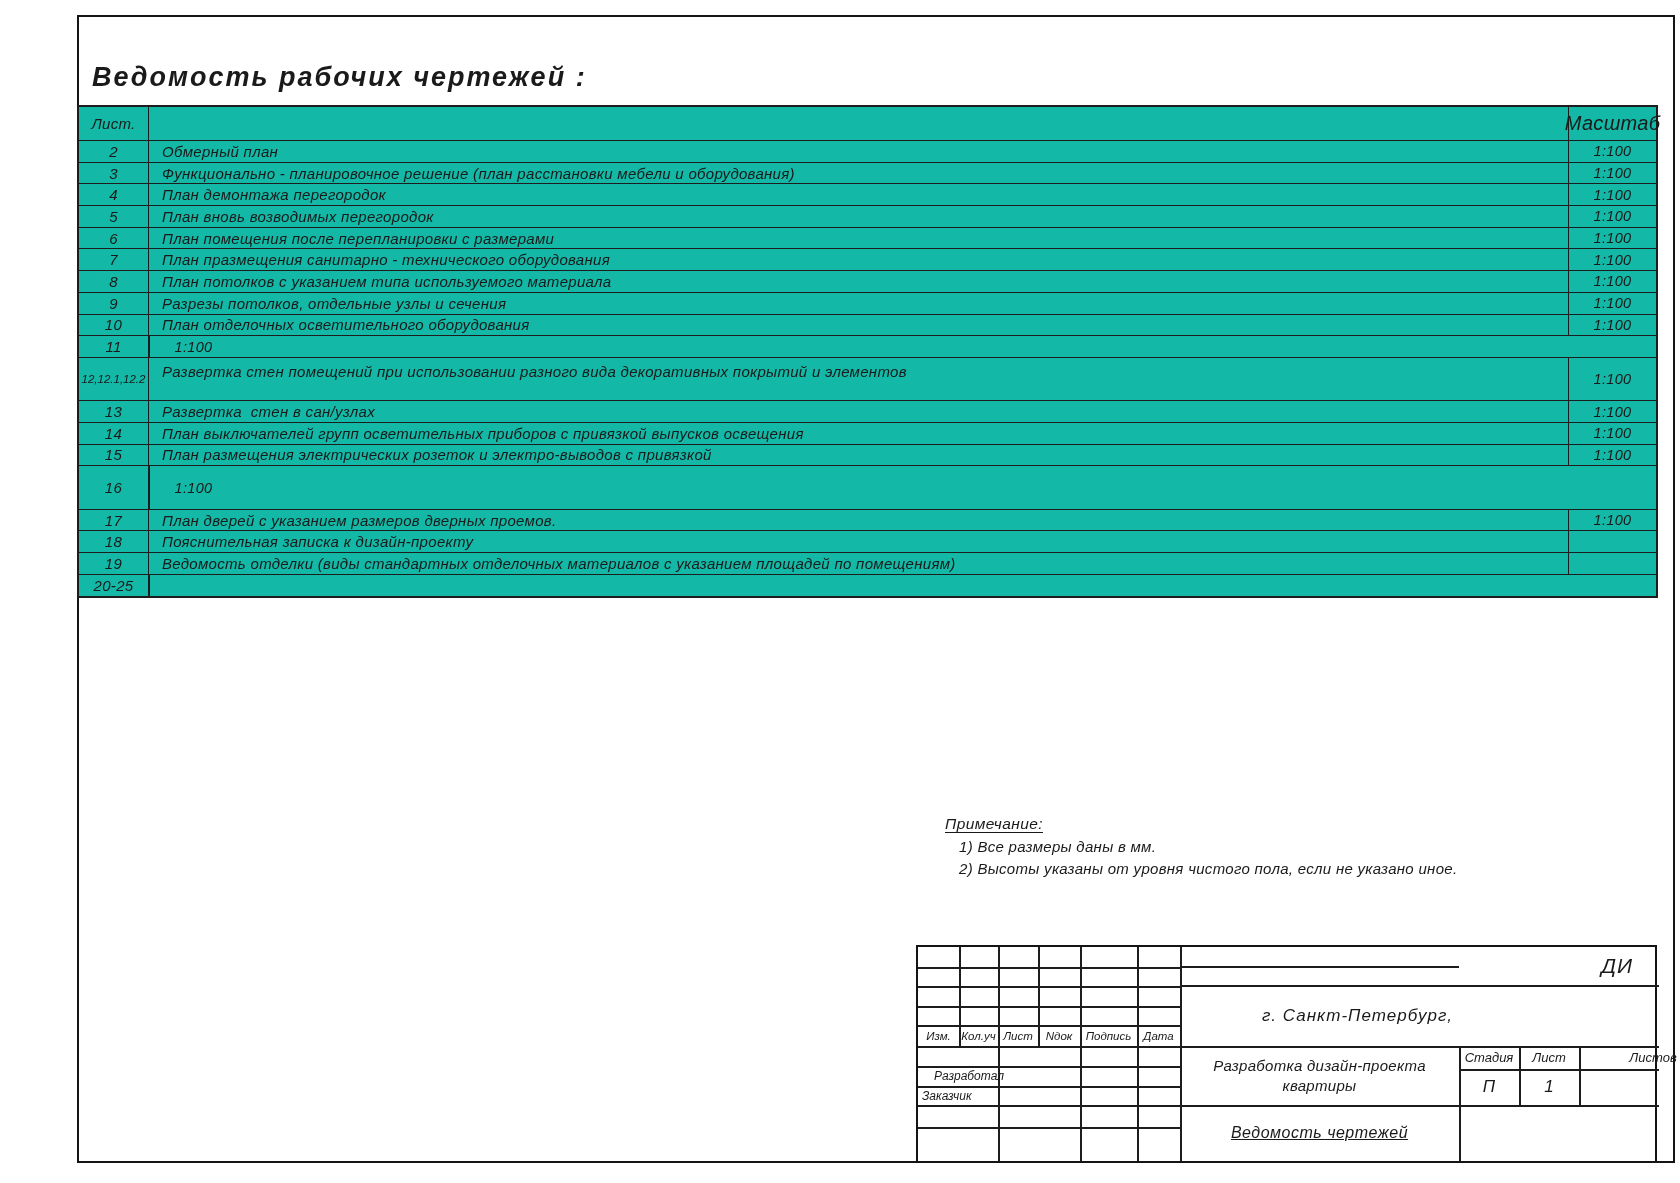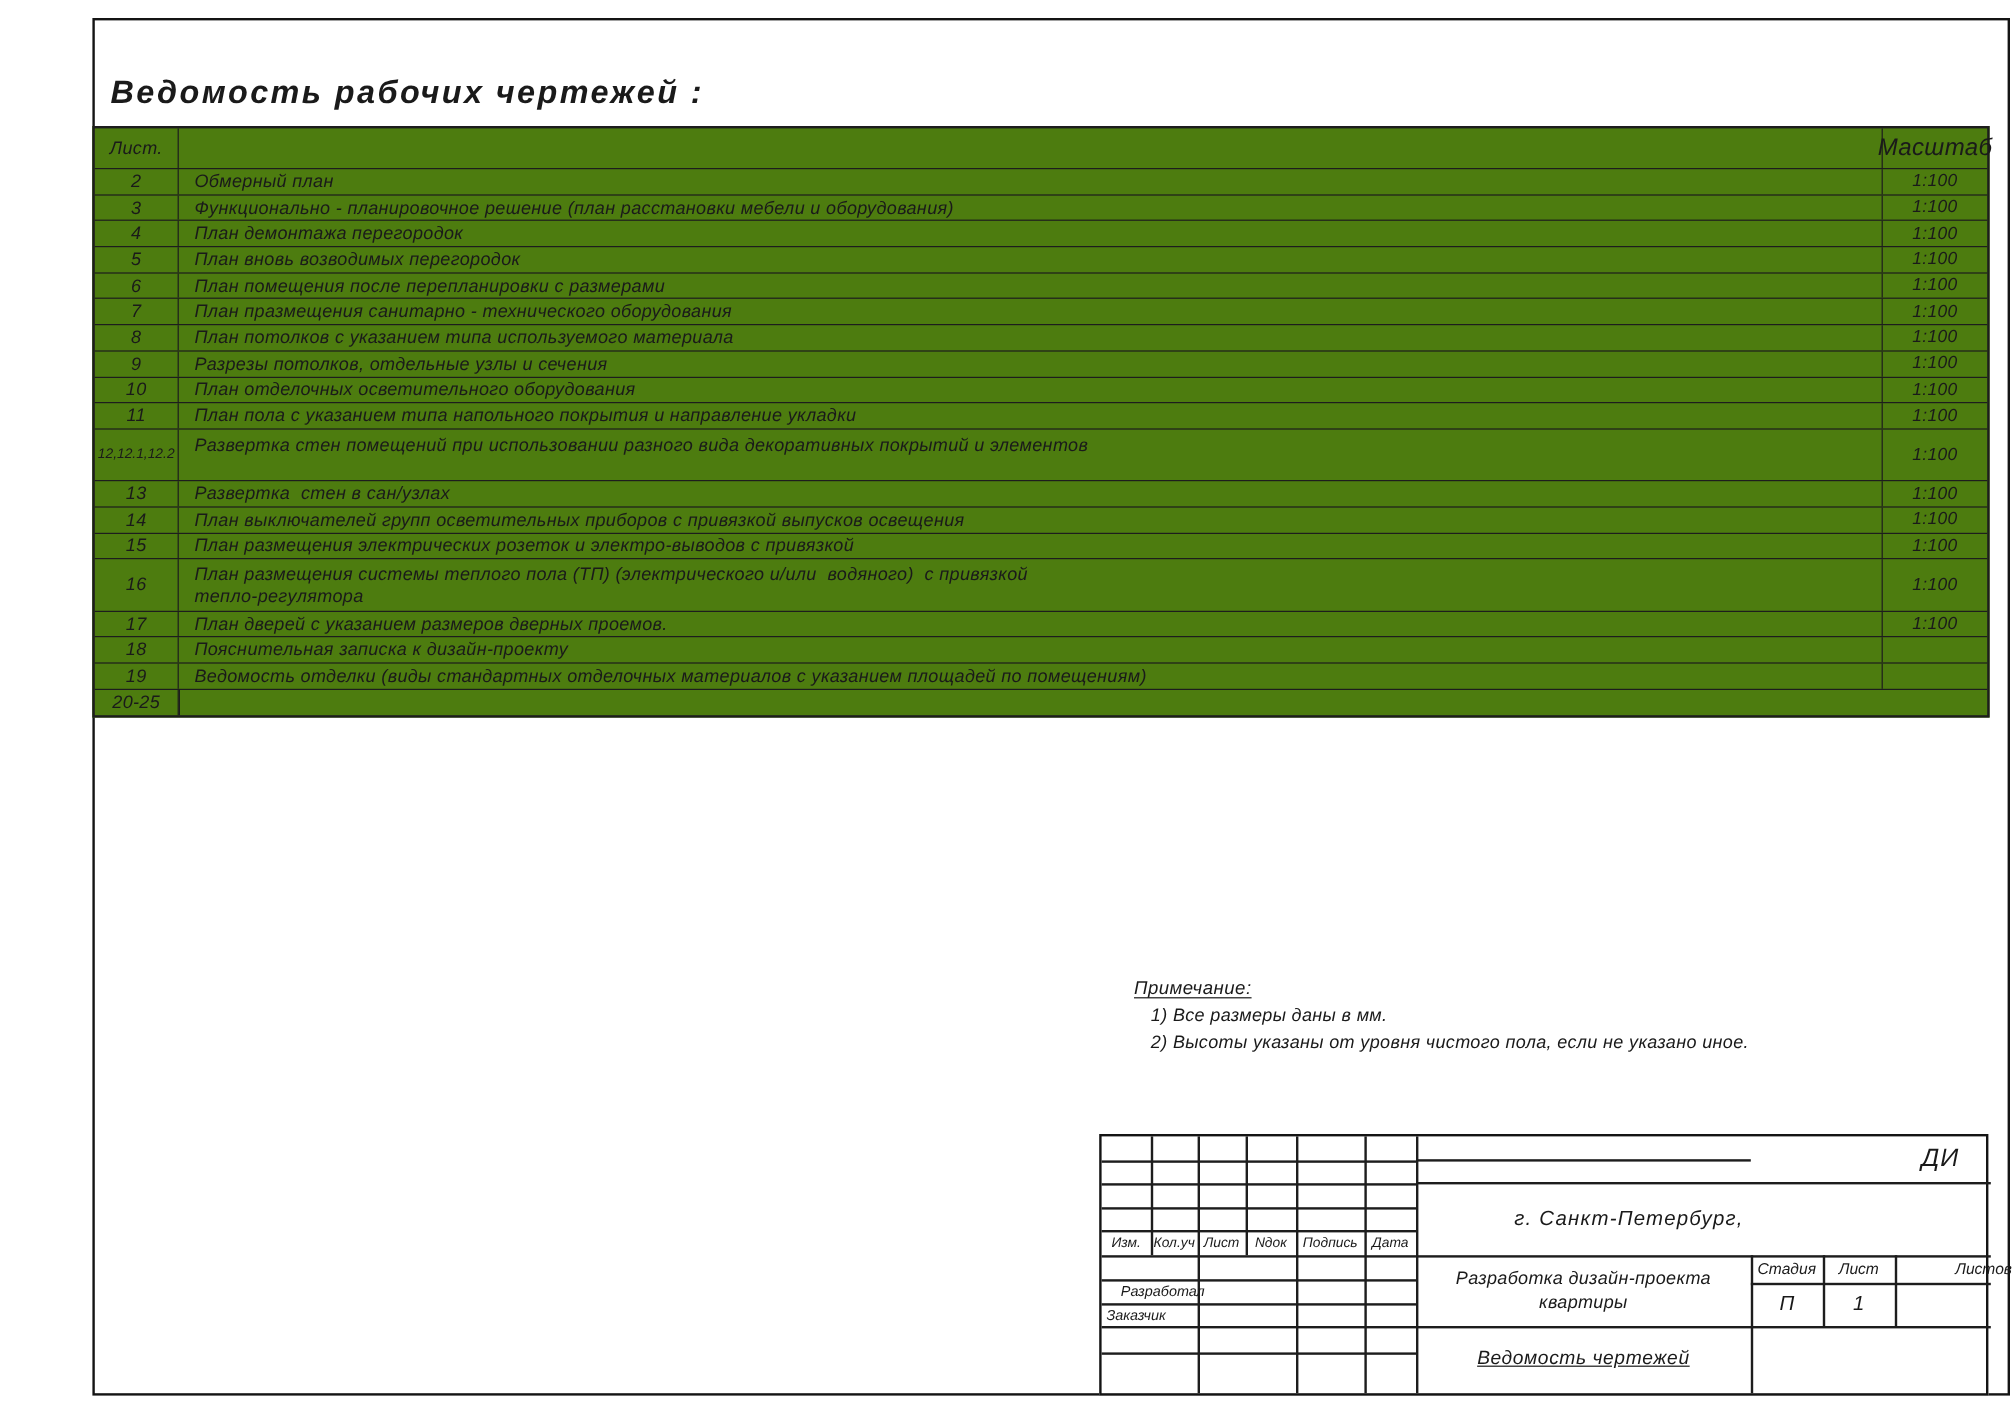--- a/index.html
+++ b/index.html
@@ -6,21 +6,21 @@
   .canvas{
     position:relative;width:1680px;height:1183px;background:#fff;overflow:hidden;
     font-family:"Liberation Sans",sans-serif;font-style:italic;color:#1a1a1a;
   }
   .page-border{position:absolute;left:77px;top:15px;width:1598px;height:1148px;
     border:2.5px solid #141414;box-sizing:border-box;}
   .sheet-title{position:absolute;left:92px;top:62px;font-size:27px;letter-spacing:2px;
     font-weight:bold;white-space:nowrap;}
   
   .vtable{position:absolute;left:77px;top:105px;width:1581px;border:2px solid #1d1d1d;
-    box-sizing:border-box;background:#4d7c0f;}
+    box-sizing:border-box;background:#14b8a6;}
   .trow{display:flex;height:21.7px;border-bottom:1.8px solid #1d1d1d;box-sizing:border-box;}
   .trow.thead{height:34px;}
   .trow.tall{height:43.4px;}
   .trow:last-child{border-bottom:none;}
   .c{display:flex;align-items:center;box-sizing:border-box;font-size:15px;letter-spacing:.3px;}
   .c.num{width:70px;justify-content:center;border-right:1.8px solid #1d1d1d;flex:none;}
   .c.name{flex:1;padding-left:13px;white-space:pre-wrap;line-height:19px;}
   .c.scale{width:88px;justify-content:center;border-left:1.8px solid #1d1d1d;flex:none;font-size:14.5px;}
   .thead .c{font-size:15px;}
   .thead .c.scale{font-size:20px;}
@@ -101,21 +101,20 @@
         <div class="c name">Разрезы потолков, отдельные узлы и сечения</div>
         <div class="c scale">1:100</div>
       </div>
     <div class="trow">
         <div class="c num">10</div>
         <div class="c name">План отделочных осветительного оборудования</div>
         <div class="c scale">1:100</div>
       </div>
     <div class="trow">
         <div class="c num">11</div>
-        <div class="c name">План пола с указанием типа напольного покрытия и направление укладки</div>
         <div class="c scale">1:100</div>
       </div>
     <div class="trow tall r12">
         <div class="c num">12,12.1,12.2</div>
         <div class="c name">Развертка стен помещений при использовании разного вида декоративных покрытий и элементов</div>
         <div class="c scale">1:100</div>
       </div>
     <div class="trow">
         <div class="c num">13</div>
         <div class="c name">Развертка  стен в сан/узлах</div>
@@ -126,22 +125,20 @@
         <div class="c name">План выключателей групп осветительных приборов с привязкой выпусков освещения</div>
         <div class="c scale">1:100</div>
       </div>
     <div class="trow">
         <div class="c num">15</div>
         <div class="c name">План размещения электрических розеток и электро-выводов с привязкой</div>
         <div class="c scale">1:100</div>
       </div>
     <div class="trow tall">
         <div class="c num">16</div>
-        <div class="c name">План размещения системы теплого пола (ТП) (электрического и/или  водяного)  с привязкой
-тепло-регулятора</div>
         <div class="c scale">1:100</div>
       </div>
     <div class="trow">
         <div class="c num">17</div>
         <div class="c name">План дверей с указанием размеров дверных проемов.</div>
         <div class="c scale">1:100</div>
       </div>
     <div class="trow">
         <div class="c num">18</div>
         <div class="c name">Пояснительная записка к дизайн-проекту</div>

